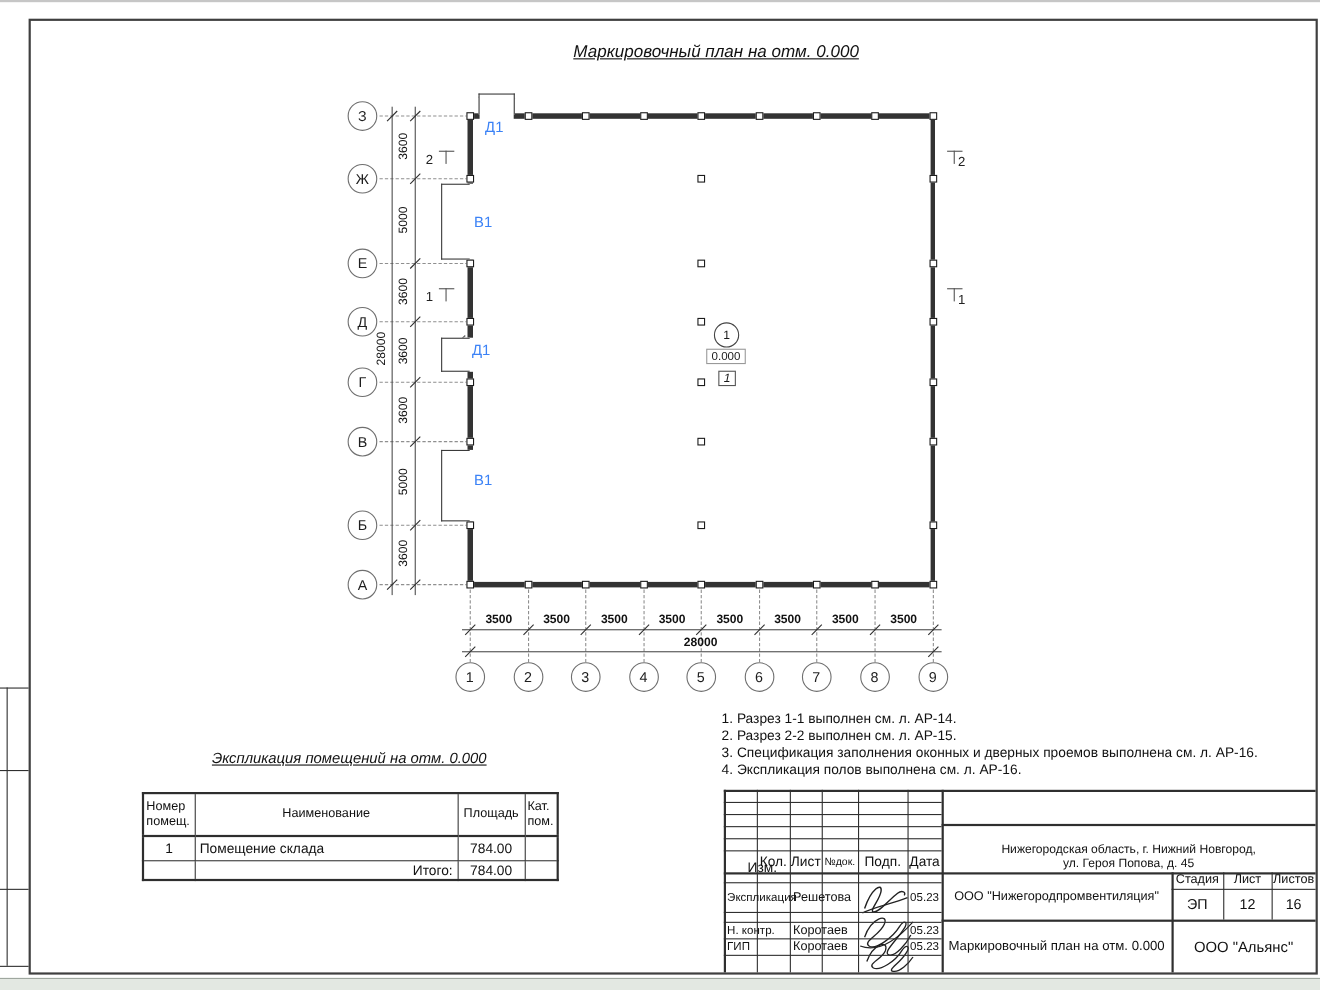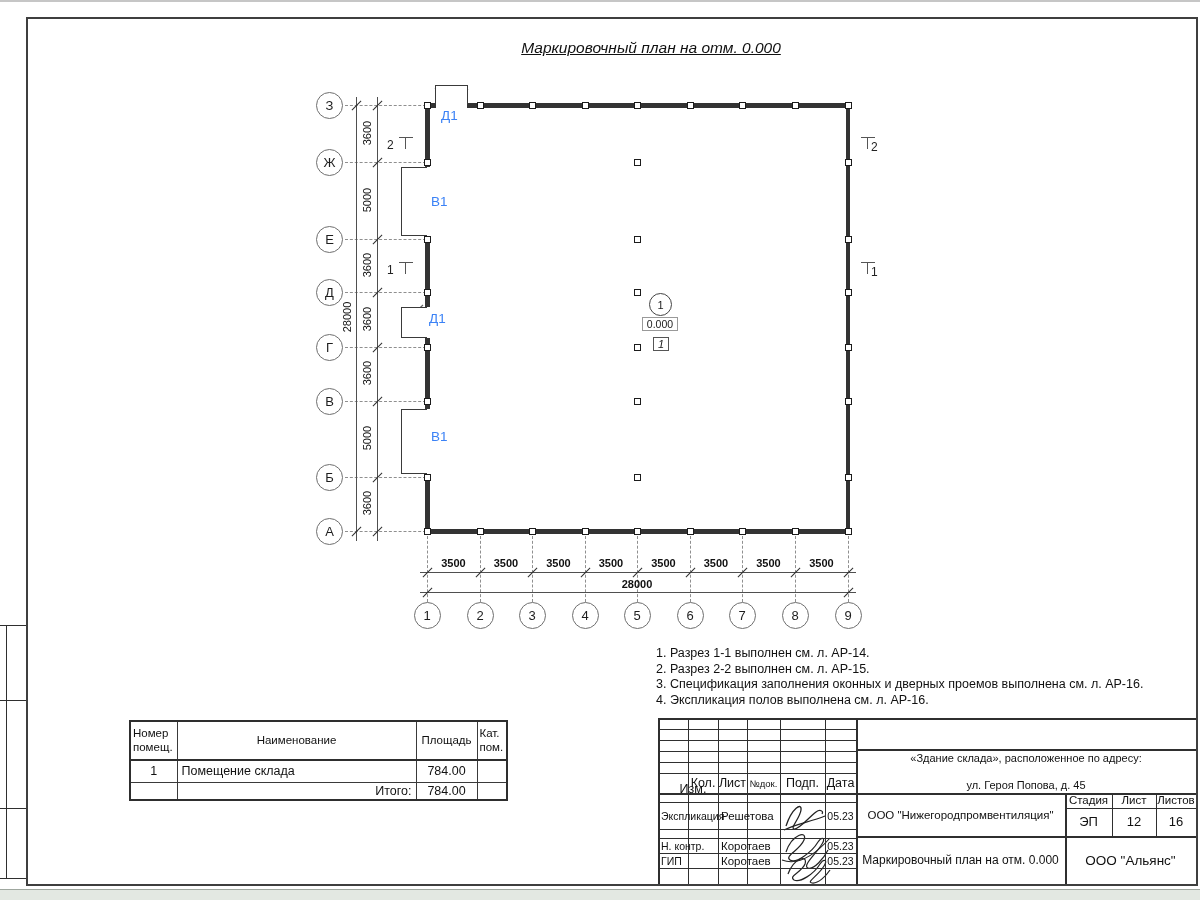--- a/index.html
+++ b/index.html
@@ -50,20 +50,21 @@
 
   <div id="main-title">Маркировочный план на отм. 0.000</div>
 
   <svg class="abs" style="left:433px;top:84px;" width="38" height="22">
     <polyline points="2,4 20,18 35,5" fill="none" stroke="#666" stroke-width="1.2"></polyline>
   </svg>
   <svg class="abs" style="left:403px;top:303px;" width="24" height="36">
     <polyline points="20,2 5,16 20,33" fill="none" stroke="#666" stroke-width="1.2"></polyline>
   </svg>
 
+  <div id="sched-title">Экспликация помещений на отм. 0.000</div>
   <table class="sched">
     <colgroup>
         <col style="width:47px">
         <col style="width:239px">
         <col style="width:61px">
         <col style="width:30px">
       </colgroup>
     <tbody>
         <tr class="head">
       <th style="text-align:left;padding:0 2px;">Номер помещ.</th>
@@ -275,21 +276,21 @@
     <div class="tbtext" style="left: 825px; top: 773px; width: 31px; height: 20px; font-size: 12.5px;">Дата</div>
     <div class="tbtext left" style="left: 658px; top: 802px; width: 60px; height: 27px; font-size: 10.5px; padding-left: 3px;">Экспликация</div>
     <div class="tbtext left" style="left: 718px; top: 802px; width: 62px; height: 27px; font-size: 11.5px; padding-left: 3px;">Решетова</div>
     <div class="tbtext" style="left: 825px; top: 802px; width: 31px; height: 27px; font-size: 10.5px;">05.23</div>
     <div class="tbtext left" style="left: 658px; top: 838px; width: 60px; height: 15px; font-size: 10.5px; padding-left: 3px;">Н. контр.</div>
     <div class="tbtext left" style="left: 718px; top: 838px; width: 62px; height: 15px; font-size: 11.5px; padding-left: 3px;">Коротаев</div>
     <div class="tbtext" style="left: 825px; top: 838px; width: 31px; height: 15px; font-size: 10.5px;">05.23</div>
     <div class="tbtext left" style="left: 658px; top: 853px; width: 60px; height: 15px; font-size: 10.5px; padding-left: 3px;">ГИП</div>
     <div class="tbtext left" style="left: 718px; top: 853px; width: 62px; height: 15px; font-size: 11.5px; padding-left: 3px;">Коротаев</div>
     <div class="tbtext" style="left: 825px; top: 853px; width: 31px; height: 15px; font-size: 10.5px;">05.23</div>
-    <div class="tbtext" style="left: 856px; top: 751px; width: 340px; height: 13.7px; font-size: 11px;">«Здание склада», расположенное по адресу:</div>
+    <div class="tbtext" style="left: 856px; top: 764.7px; width: 340px; height: 13.7px; font-size: 11px;">Нижегородская область, г. Нижний Новгород,</div>
     <div class="tbtext" style="left: 856px; top: 778.4px; width: 340px; height: 13.7px; font-size: 11px;">ул. Героя Попова, д. 45</div>
     <div class="tbtext" style="left: 856px; top: 793px; width: 209px; height: 43px; font-size: 11.5px;">ООО "Нижегородпромвентиляция"</div>
     <div class="tbtext" style="left: 1065px; top: 793px; width: 47px; height: 14.5px; font-size: 11.5px;">Стадия</div>
     <div class="tbtext" style="left: 1112px; top: 793px; width: 44px; height: 14.5px; font-size: 11.5px;">Лист</div>
     <div class="tbtext" style="left: 1156px; top: 793px; width: 40px; height: 14.5px; font-size: 11.5px;">Листов</div>
     <div class="tbtext" style="left: 1065px; top: 807.5px; width: 47px; height: 28.5px; font-size: 13px;">ЭП</div>
     <div class="tbtext" style="left: 1112px; top: 807.5px; width: 44px; height: 28.5px; font-size: 13px;">12</div>
     <div class="tbtext" style="left: 1156px; top: 807.5px; width: 40px; height: 28.5px; font-size: 13px;">16</div>
     <div class="tbtext" style="left: 856px; top: 836px; width: 209px; height: 48px; font-size: 12px;">Маркировочный план на отм. 0.000</div>
     <div class="tbtext" style="left: 1065px; top: 836px; width: 131px; height: 48px; font-size: 13.5px;">ООО "Альянс"</div>

